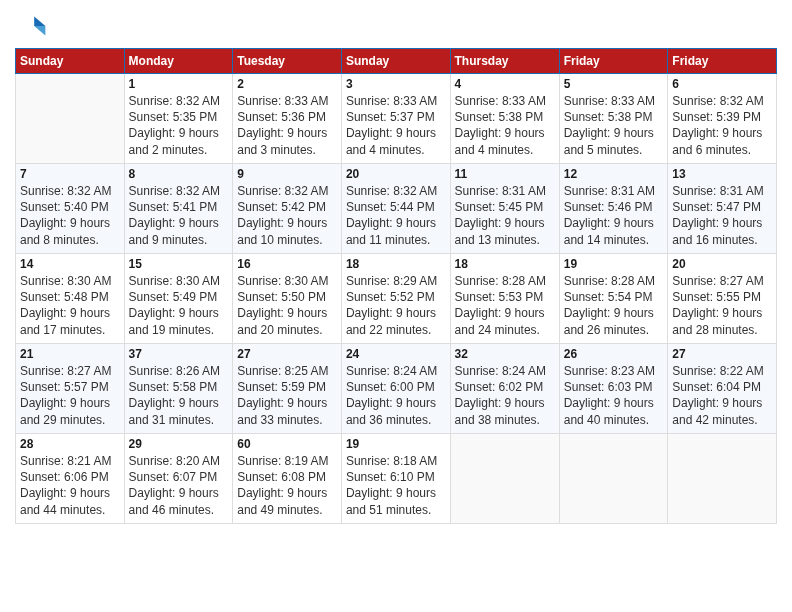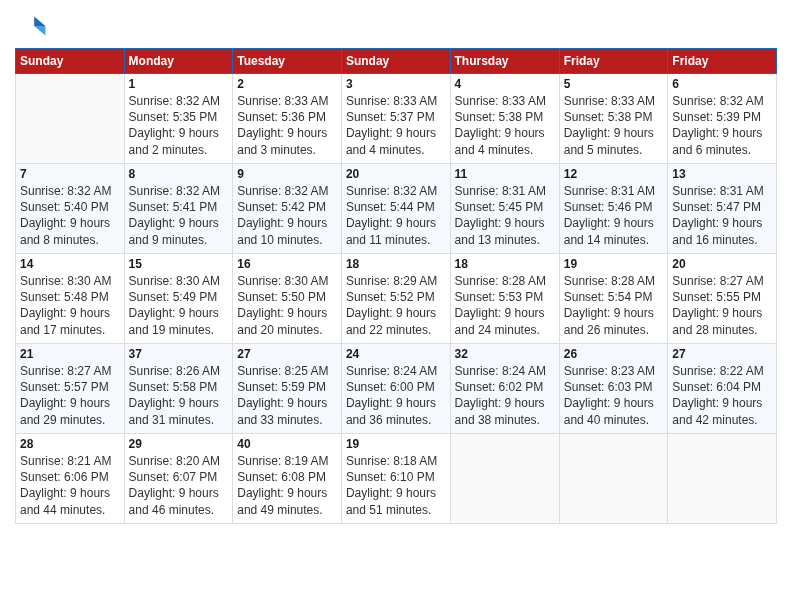--- a/index.html
+++ b/index.html
@@ -249,21 +249,21 @@
         <tr>
           <td>
             <div class="day-num">28</div>
             <div class="day-info">Sunrise: 8:21 AM<br>Sunset: 6:06 PM<br>Daylight: 9 hours<br>and 44 minutes.</div>
           </td>
           <td>
             <div class="day-num">29</div>
             <div class="day-info">Sunrise: 8:20 AM<br>Sunset: 6:07 PM<br>Daylight: 9 hours<br>and 46 minutes.</div>
           </td>
           <td>
-            <div class="day-num">40</div>
+            <div class="day-num">60</div>
             <div class="day-info">Sunrise: 8:19 AM<br>Sunset: 6:08 PM<br>Daylight: 9 hours<br>and 49 minutes.</div>
           </td>
           <td>
             <div class="day-num">19</div>
             <div class="day-info">Sunrise: 8:18 AM<br>Sunset: 6:10 PM<br>Daylight: 9 hours<br>and 51 minutes.</div>
           </td>
           <td class="empty-cell" style="background: rgb(249, 249, 249);"></td>
           <td class="empty-cell" style="background: rgb(249, 249, 249);"></td>
           <td class="empty-cell" style="background: rgb(249, 249, 249);"></td>
         </tr>

